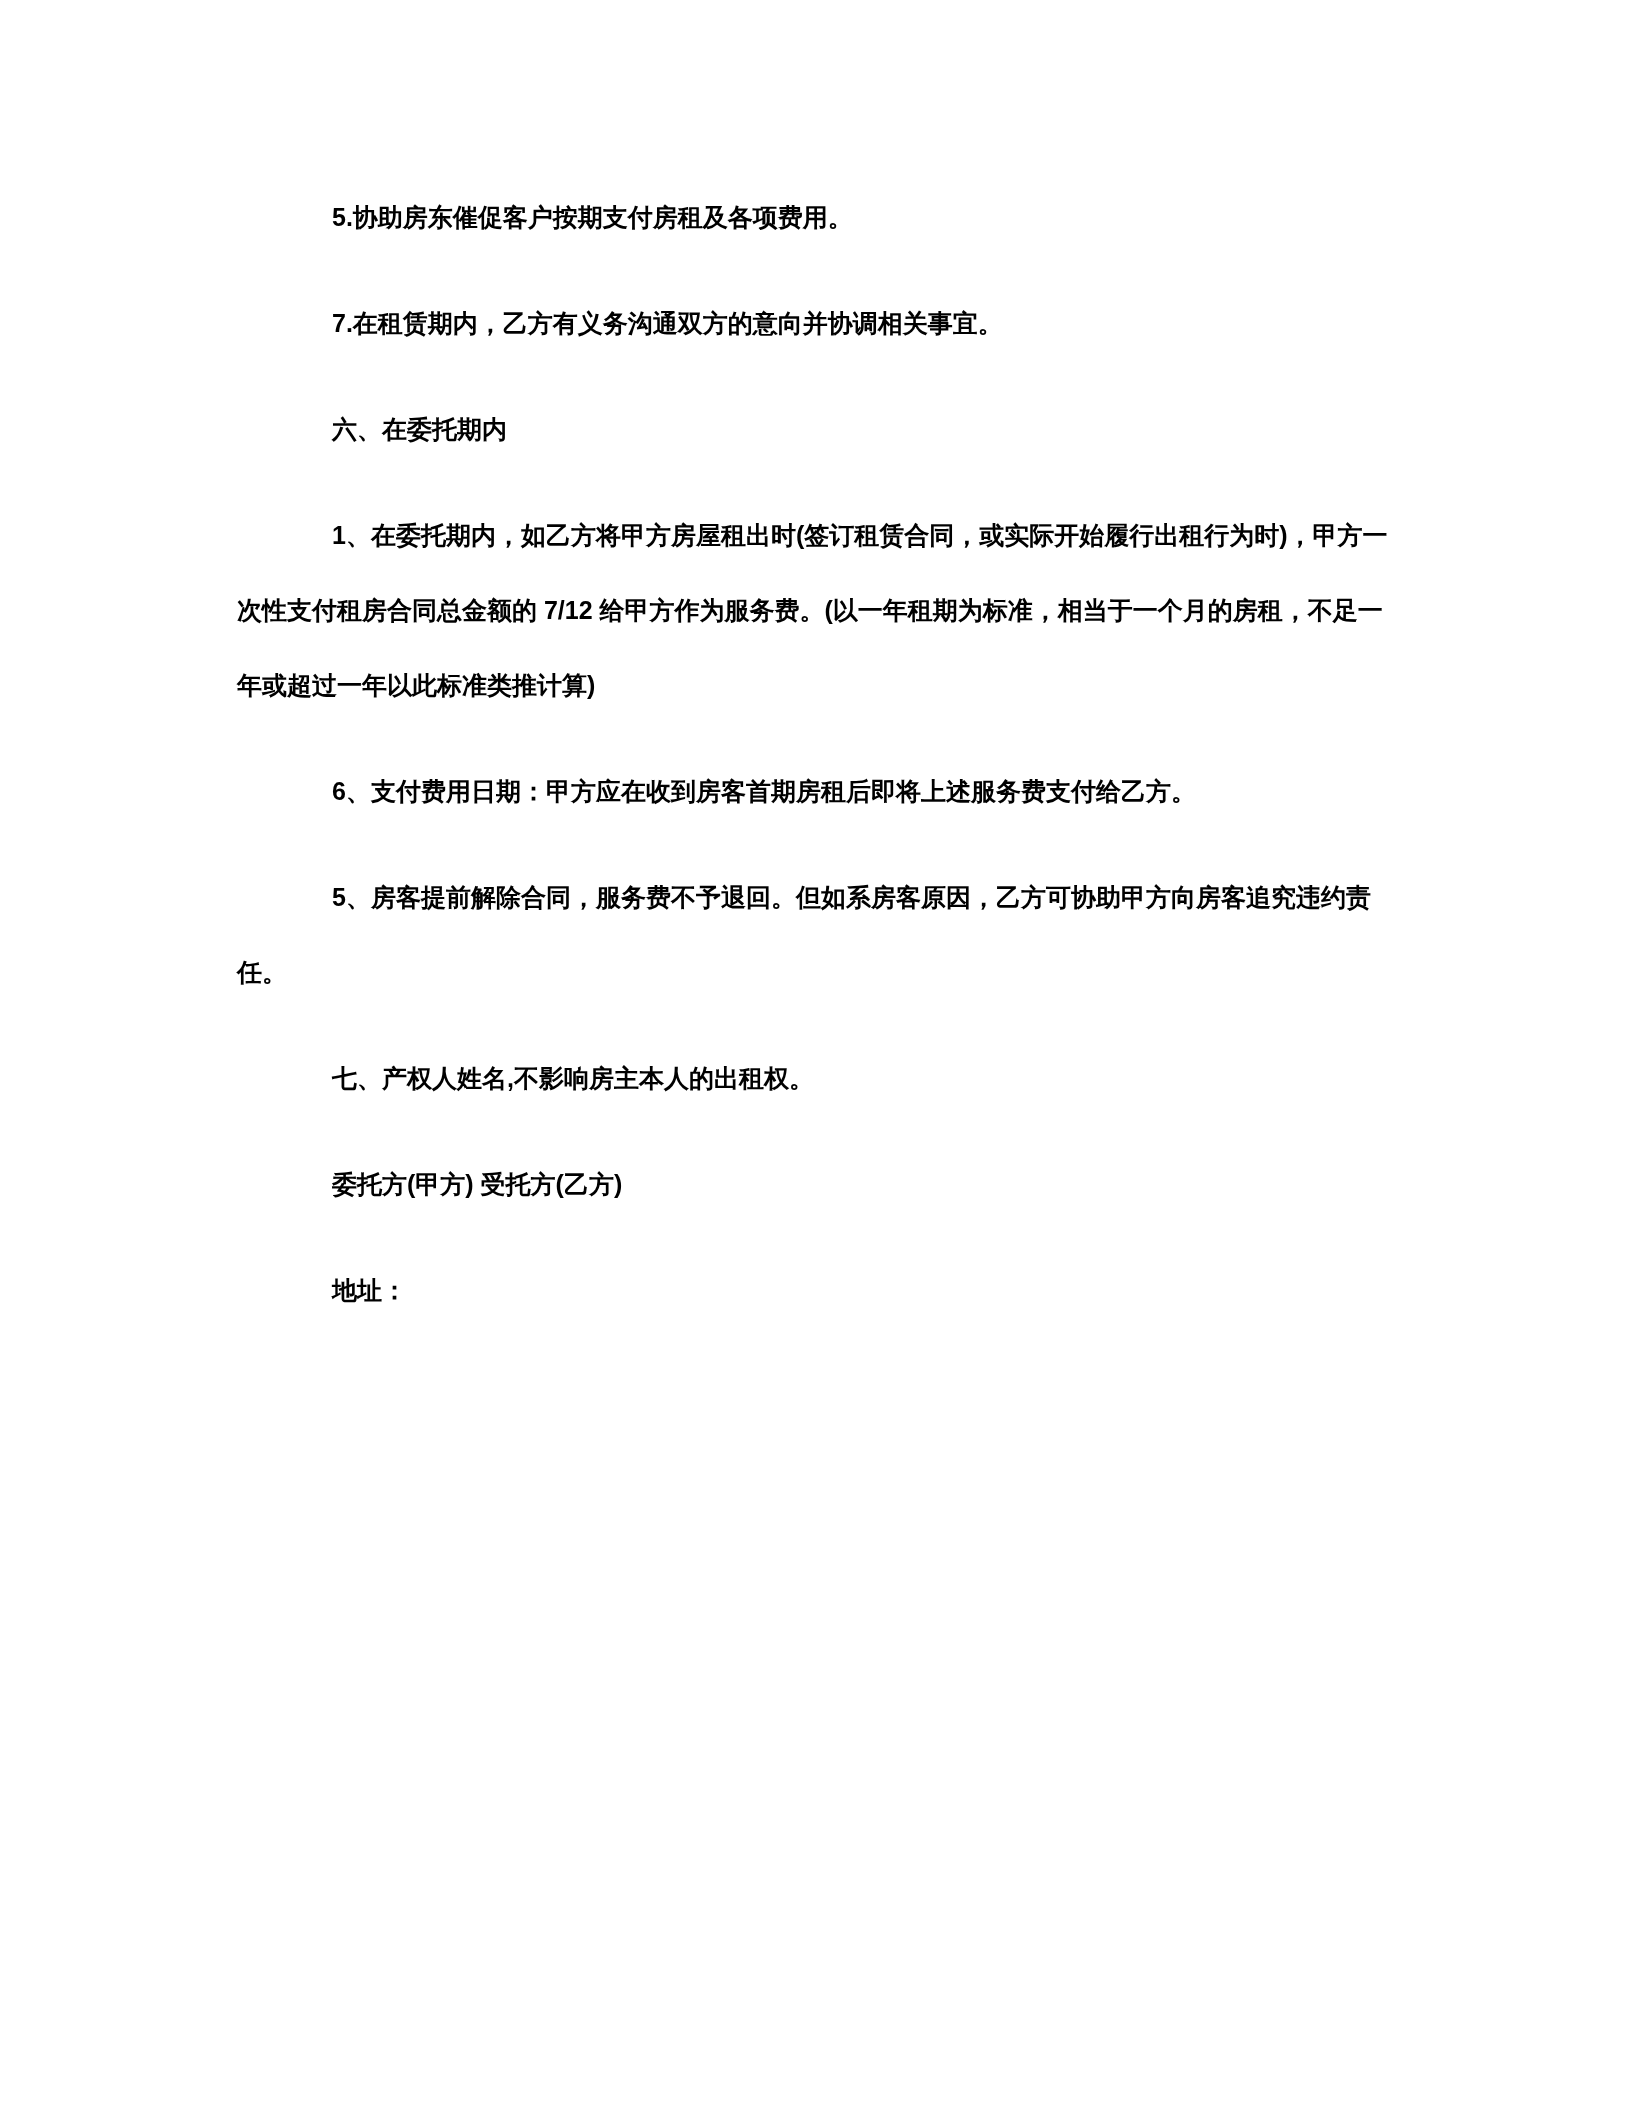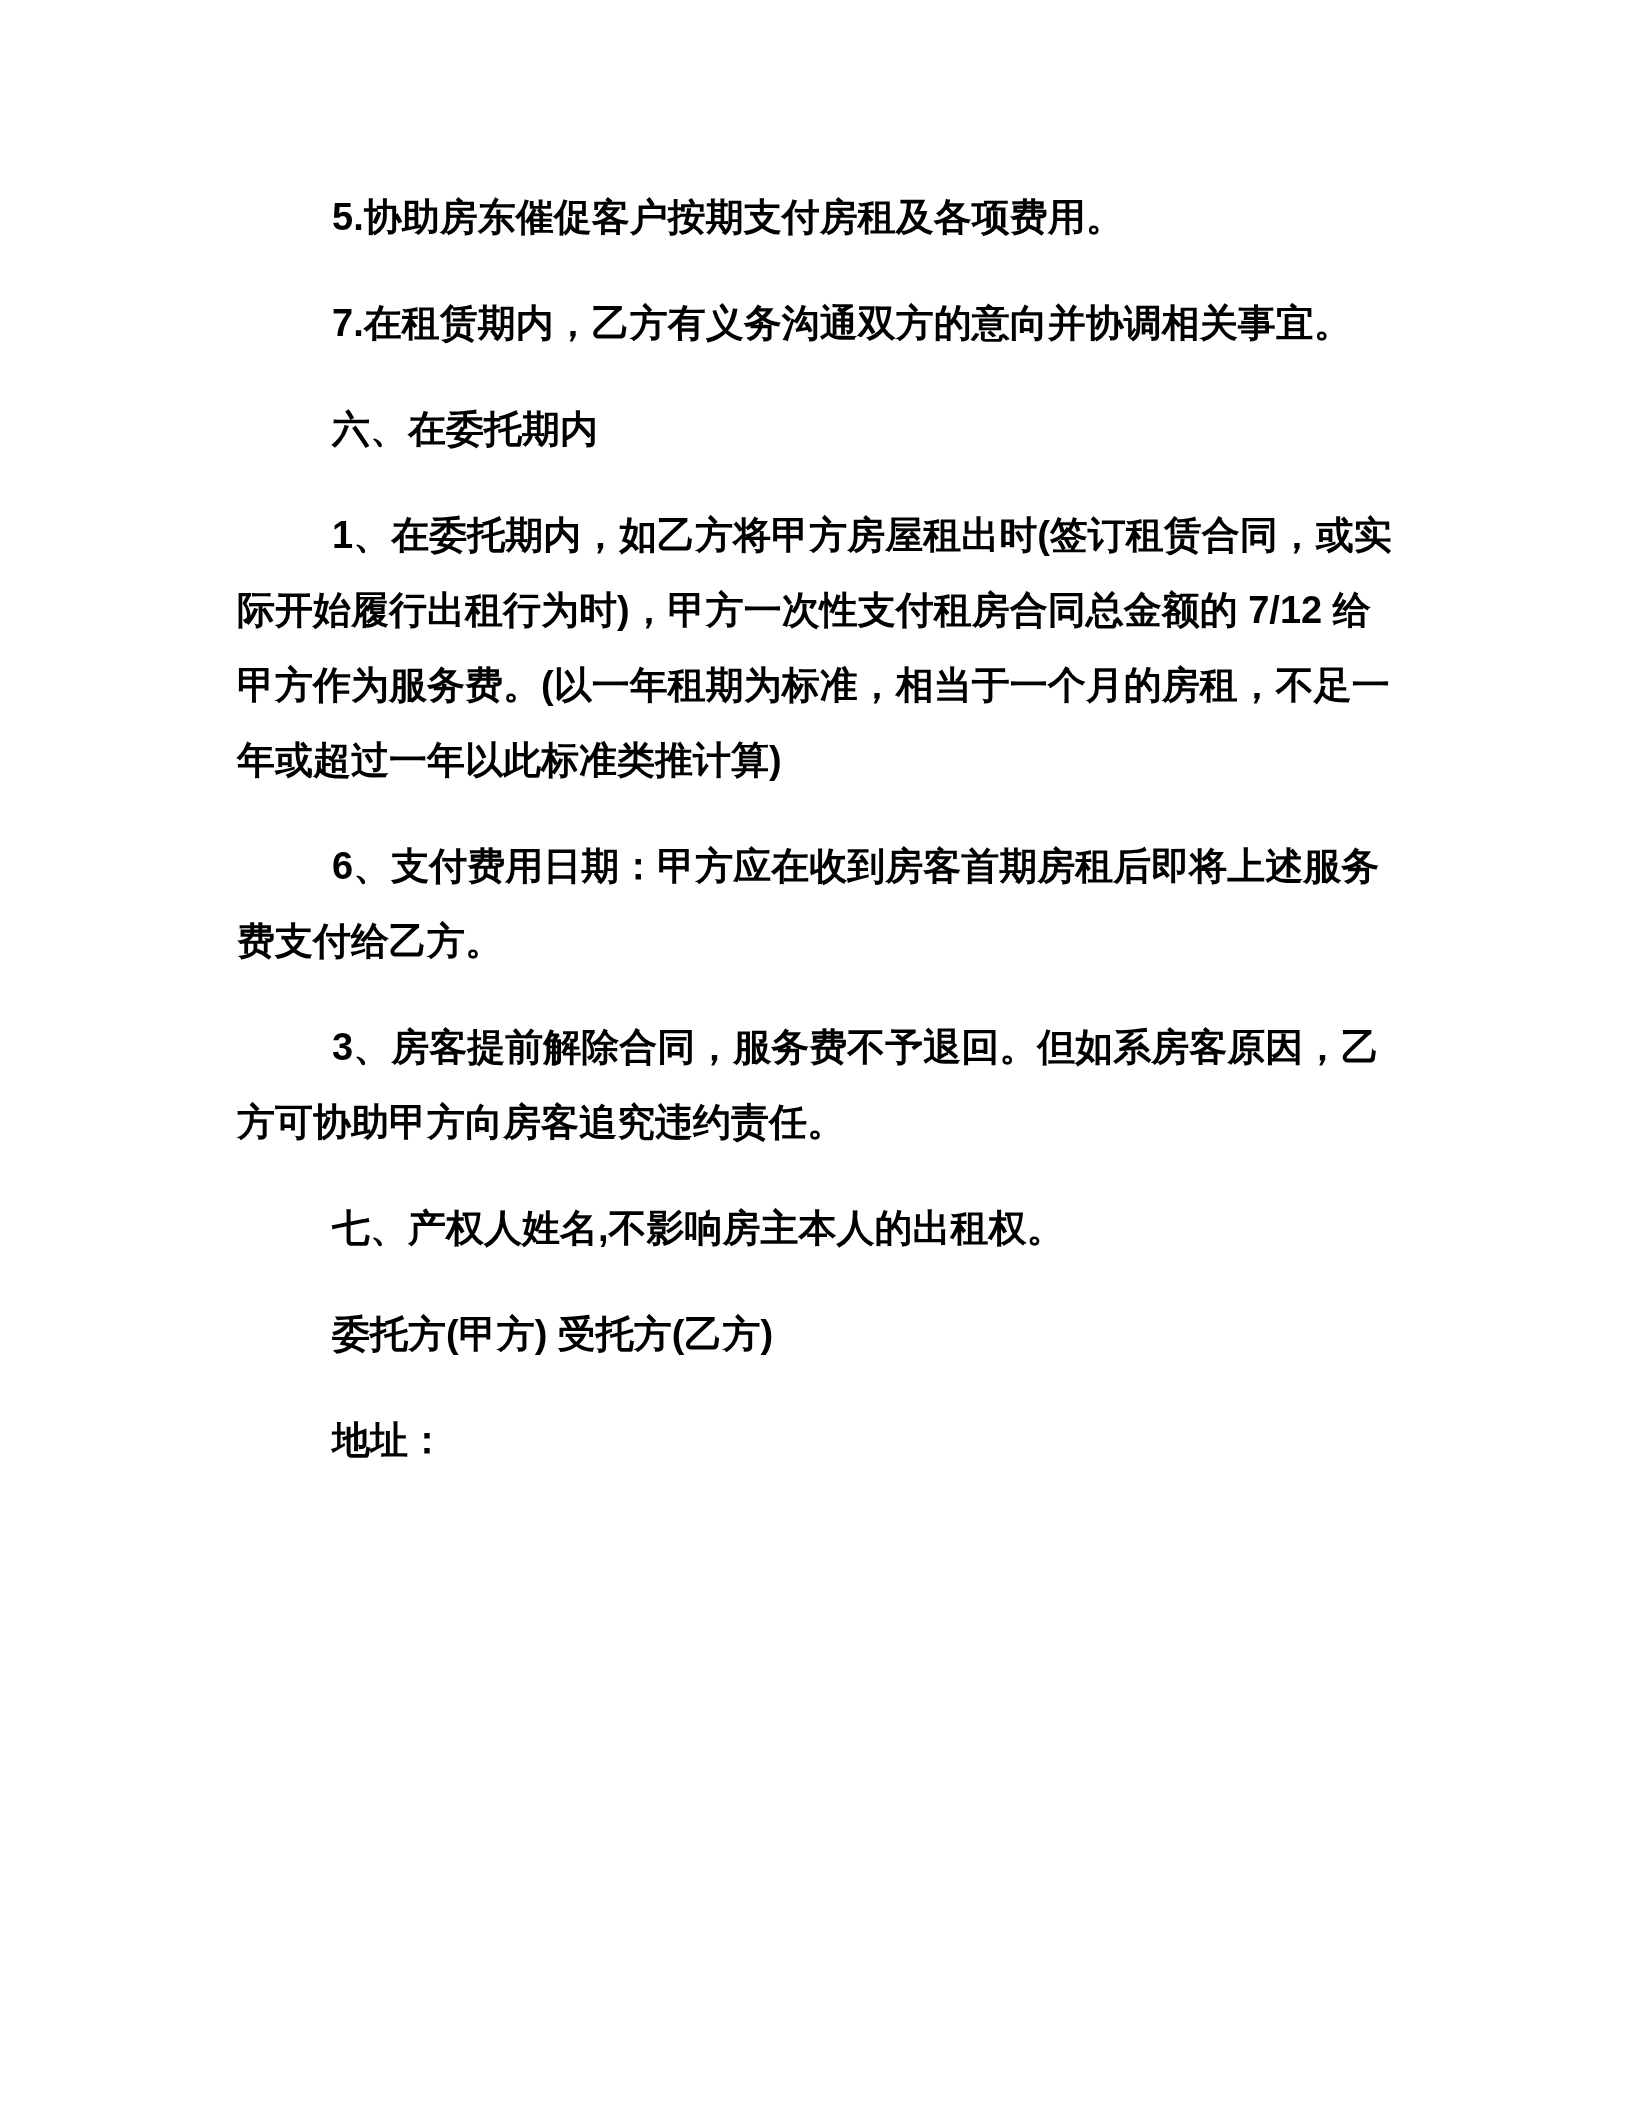--- a/index.html
+++ b/index.html
@@ -19,37 +19,37 @@
     position: absolute;
     top: 0;
     left: 0;
     box-sizing: border-box;
     width: 1632px;
     padding: 180px 230px 0 237px;
   }
   .doc p {
     width: 1165px;
     margin: 0 0 31px 0;
-    font-size: 38px;
+    font-size: 25px;
     line-height: 75px;
     font-weight: 600;
     color: #000000;
     text-indent: 95px;
     letter-spacing: 0;
     text-align: left;
   }
 </style>
 </head>
 <body>
 
 <div class="page">
   <div class="doc">
     <p>5.协助房东催促客户按期支付房租及各项费用。</p>
     <p>7.在租赁期内，乙方有义务沟通双方的意向并协调相关事宜。</p>
     <p>六、在委托期内</p>
     <p>1、在委托期内，如乙方将甲方房屋租出时(签订租赁合同，或实际开始履行出租行为时)，甲方一次性支付租房合同总金额的 7/12 给甲方作为服务费。(以一年租期为标准，相当于一个月的房租，不足一年或超过一年以此标准类推计算)</p>
     <p>6、支付费用日期：甲方应在收到房客首期房租后即将上述服务费支付给乙方。</p>
-    <p>3、房客提前解除合同，服务费不予退回。但如系房客原因，乙方可协助甲方向房客追究违约责任。</p>
+    <p>5、房客提前解除合同，服务费不予退回。但如系房客原因，乙方可协助甲方向房客追究违约责任。</p>
     <p>七、产权人姓名,不影响房主本人的出租权。</p>
     <p>委托方(甲方) 受托方(乙方)</p>
     <p>地址：</p>
   </div>
 </div>
 
 </body></html>

